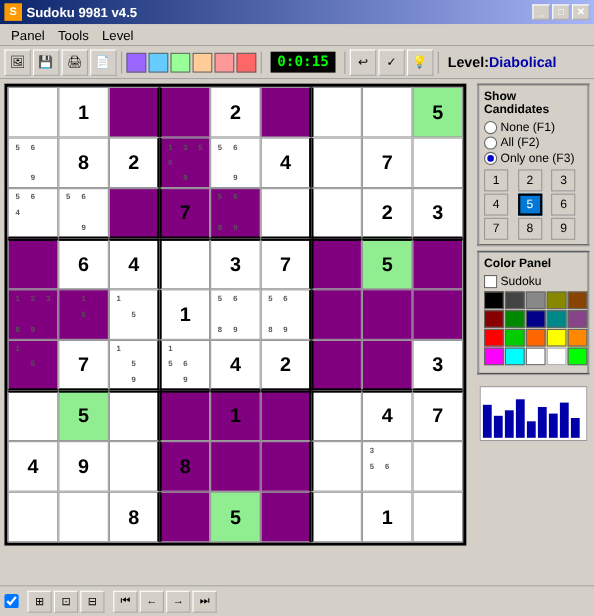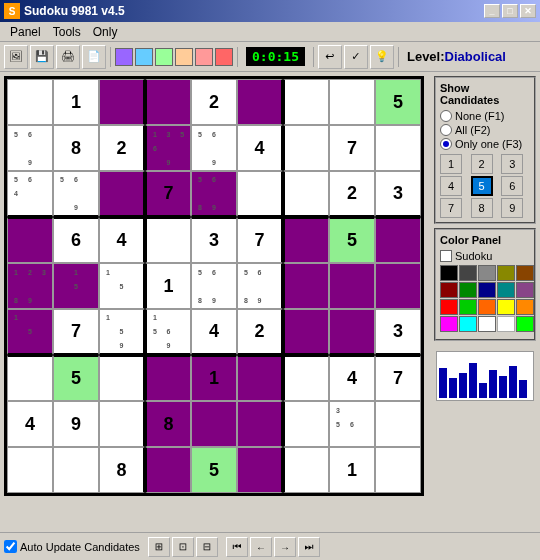--- a/index.html
+++ b/index.html
@@ -208,21 +208,21 @@
   <div class="title-bar-buttons">
     <div class="title-bar-btn">_</div>
     <div class="title-bar-btn">□</div>
     <div class="title-bar-btn">✕</div>
   </div>
 </div>
 
 <div class="menu-bar">
   <span class="menu-item">Panel</span>
   <span class="menu-item">Tools</span>
-  <span class="menu-item">Only</span>
+  <span class="menu-item">Level</span>
 </div>
 
 <div class="toolbar">
   <div class="toolbar-btn">🖼</div>
   <div class="toolbar-btn">💾</div>
   <div class="toolbar-btn">🖨</div>
   <div class="toolbar-btn">📄</div>
   <div class="toolbar-separator"></div>
   <div class="color-btn" style="background:#9966ff;"></div>
   <div class="color-btn" style="background:#66ccff;"></div>
@@ -641,21 +641,20 @@
         <div class="hist-bar" style="height:32px;"></div>
         <div class="hist-bar" style="height:18px;"></div>
       </div>
     </div>
   </div>
 </div>
 
 <div class="bottom-toolbar">
   <div class="auto-update">
     <input type="checkbox" checked="" style="">
-    <span>Auto Update Candidates</span>
   </div>
   <div style="margin-left: 4px; display: flex; gap: 2px;">
     <div class="bottom-btn">⊞</div>
     <div class="bottom-btn">⊡</div>
     <div class="bottom-btn">⊟</div>
   </div>
   <div style="margin-left: 4px; display: flex; gap: 2px;">
     <div class="bottom-btn">⏮</div>
     <div class="bottom-btn">←</div>
     <div class="bottom-btn">→</div>

